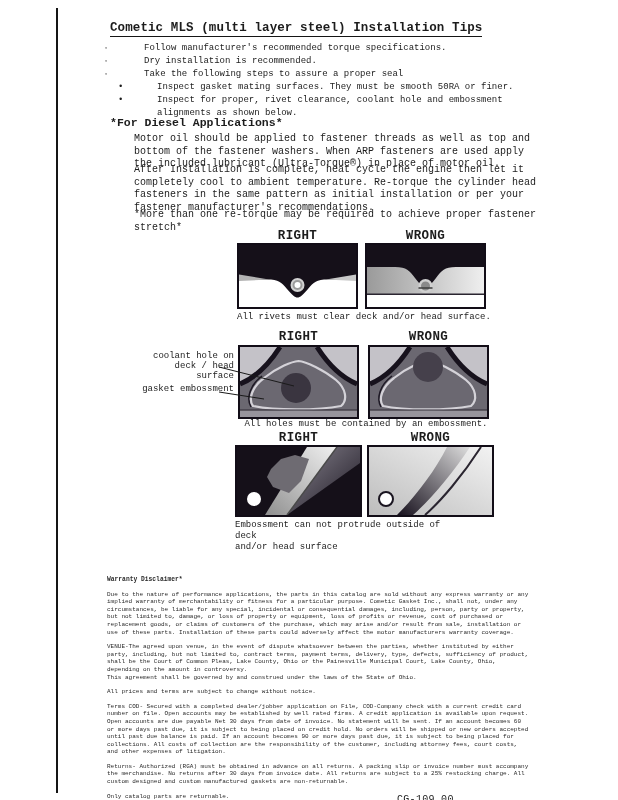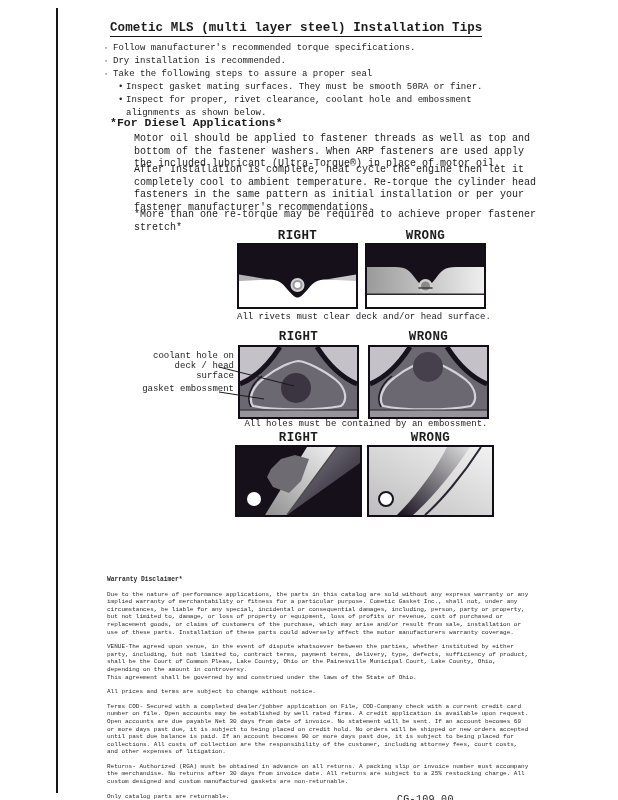--- a/index.html
+++ b/index.html
@@ -4,21 +4,21 @@
 <style>
   html,body{margin:0;padding:0;background:#ffffff;}
   .page{position:relative;width:618px;height:800px;background:#ffffff;overflow:hidden;
         font-family:Liberation Mono, monospace;color:#1c1c1c;}
   .edge-line{position:absolute;left:56px;top:8px;width:2px;height:785px;background:#151515;}
 
   .doc-title{position:absolute;left:110px;top:21px;font-size:12.5px;font-weight:bold;
              border-bottom:1.5px solid #151515;padding-bottom:1px;letter-spacing:.1px;}
 
   .tips{position:absolute;left:104px;top:42px;width:420px;font-size:9px;line-height:13px;}
-  .b-row{display:flex;align-items:baseline;}
+  .b-row{display:flex;align-items:baseline;gap:31px;}
   .b-ind{margin-left:14px;}
   .bm{width:9px;font-size:7px;flex:0 0 9px;}
   .bm2{width:8px;font-size:9px;flex:0 0 8px;}
 
   .diesel-h{position:absolute;left:110px;top:116px;font-size:11.5px;font-weight:bold;}
   .para{position:absolute;left:110px;width:412px;font-size:10px;line-height:12.5px;margin-left:24px;}
   .p1{top:133px;} .p2{top:164px;} .pnote{top:209px;}
 
   .drow{position:absolute;}
   .row1{left:237px;top:229px;}
@@ -209,20 +209,24 @@
                 <stop offset="1" stop-color="#16101c"></stop>
             </linearGradient>
           </defs>
           <rect x="0" y="0" width="123" height="68" fill="url(#g4)"></rect>
           <path d="M78,0 H101 C84,26 62,52 44,68 H28 C46,50 66,24 78,0 Z" fill="url(#g5)"></path>
           <path d="M112,0 C94,28 72,54 56,68" fill="none" stroke="#2a2530" stroke-width="2"></path>
           <circle cx="17" cy="52" r="7" fill="#ffffff" stroke="#1a1520" stroke-width="2"></circle>
         </svg>
       </div>
     </div>
+    <div class="cap3">
+      <div>Embossment can not protrude outside of deck</div>
+      <div>and/or head surface</div>
+    </div>
   </div>
 
   <div class="legal">
     <div class="h">Warranty Disclaimer*</div>
     <div class="lp">Due to the nature of performance applications, the parts in this catalog are sold without any express warranty or any implied warranty of merchantability or fitness for a particular purpose.  Cometic Gasket Inc., shall not, under any circumstances, be liable for any special, incidental or consequential damages, including, person, party or property, but not limited to, damage, or loss of property or equipment, loss of profits or revenue, cost of purchased or replacement goods, or claims of customers of the purchase, which may arise and/or result from sale, installation or use of these parts.  Installation of these parts could adversely affect the motor manufacturers warranty coverage.</div>
     <div class="lp tight">VENUE-The agreed upon venue, in the event of dispute whatsoever between the parties, whether instituted by either party, including, but not limited to, contract terms, payment terms, delivery, type, defects, sufficiency of product, shall be the Court of Common Pleas, Lake County, Ohio or the Painesville Municipal Court, Lake County, Ohio, depending on the amount in controversy.</div>
     <div class="lp">This agreement shall be governed by and construed under the laws of the State of Ohio.</div>
     <div class="lp">All prices and terms are subject to change without notice.</div>
     <div class="lp">Terms COD- Secured with a completed dealer/jobber application on File, COD-Company check with a current credit card number on file.  Open accounts may be established by well rated firms.  A credit application is available upon request.  Open accounts are due payable Net 30 days from date of invoice.  No statement will be sent.  If an account becomes 60 or more days past due, it is subject to being placed on credit hold.  No orders will be shipped or new orders accepted until past due balance is paid.  If an account becomes 90 or more days past due, it is subject to being placed for collections.  All costs of collection are the responsibility of the customer, including attorney fees, court costs, and other expenses of litigation.</div>
     <div class="lp">Returns- Authorized (RGA) must be obtained in advance on all returns.  A packing slip or invoice number must accompany the merchandise.  No returns after 30 days from invoice date.  All returns are subject to a 25% restocking charge.  All custom designed and custom manufactured gaskets are non-returnable.</div>

